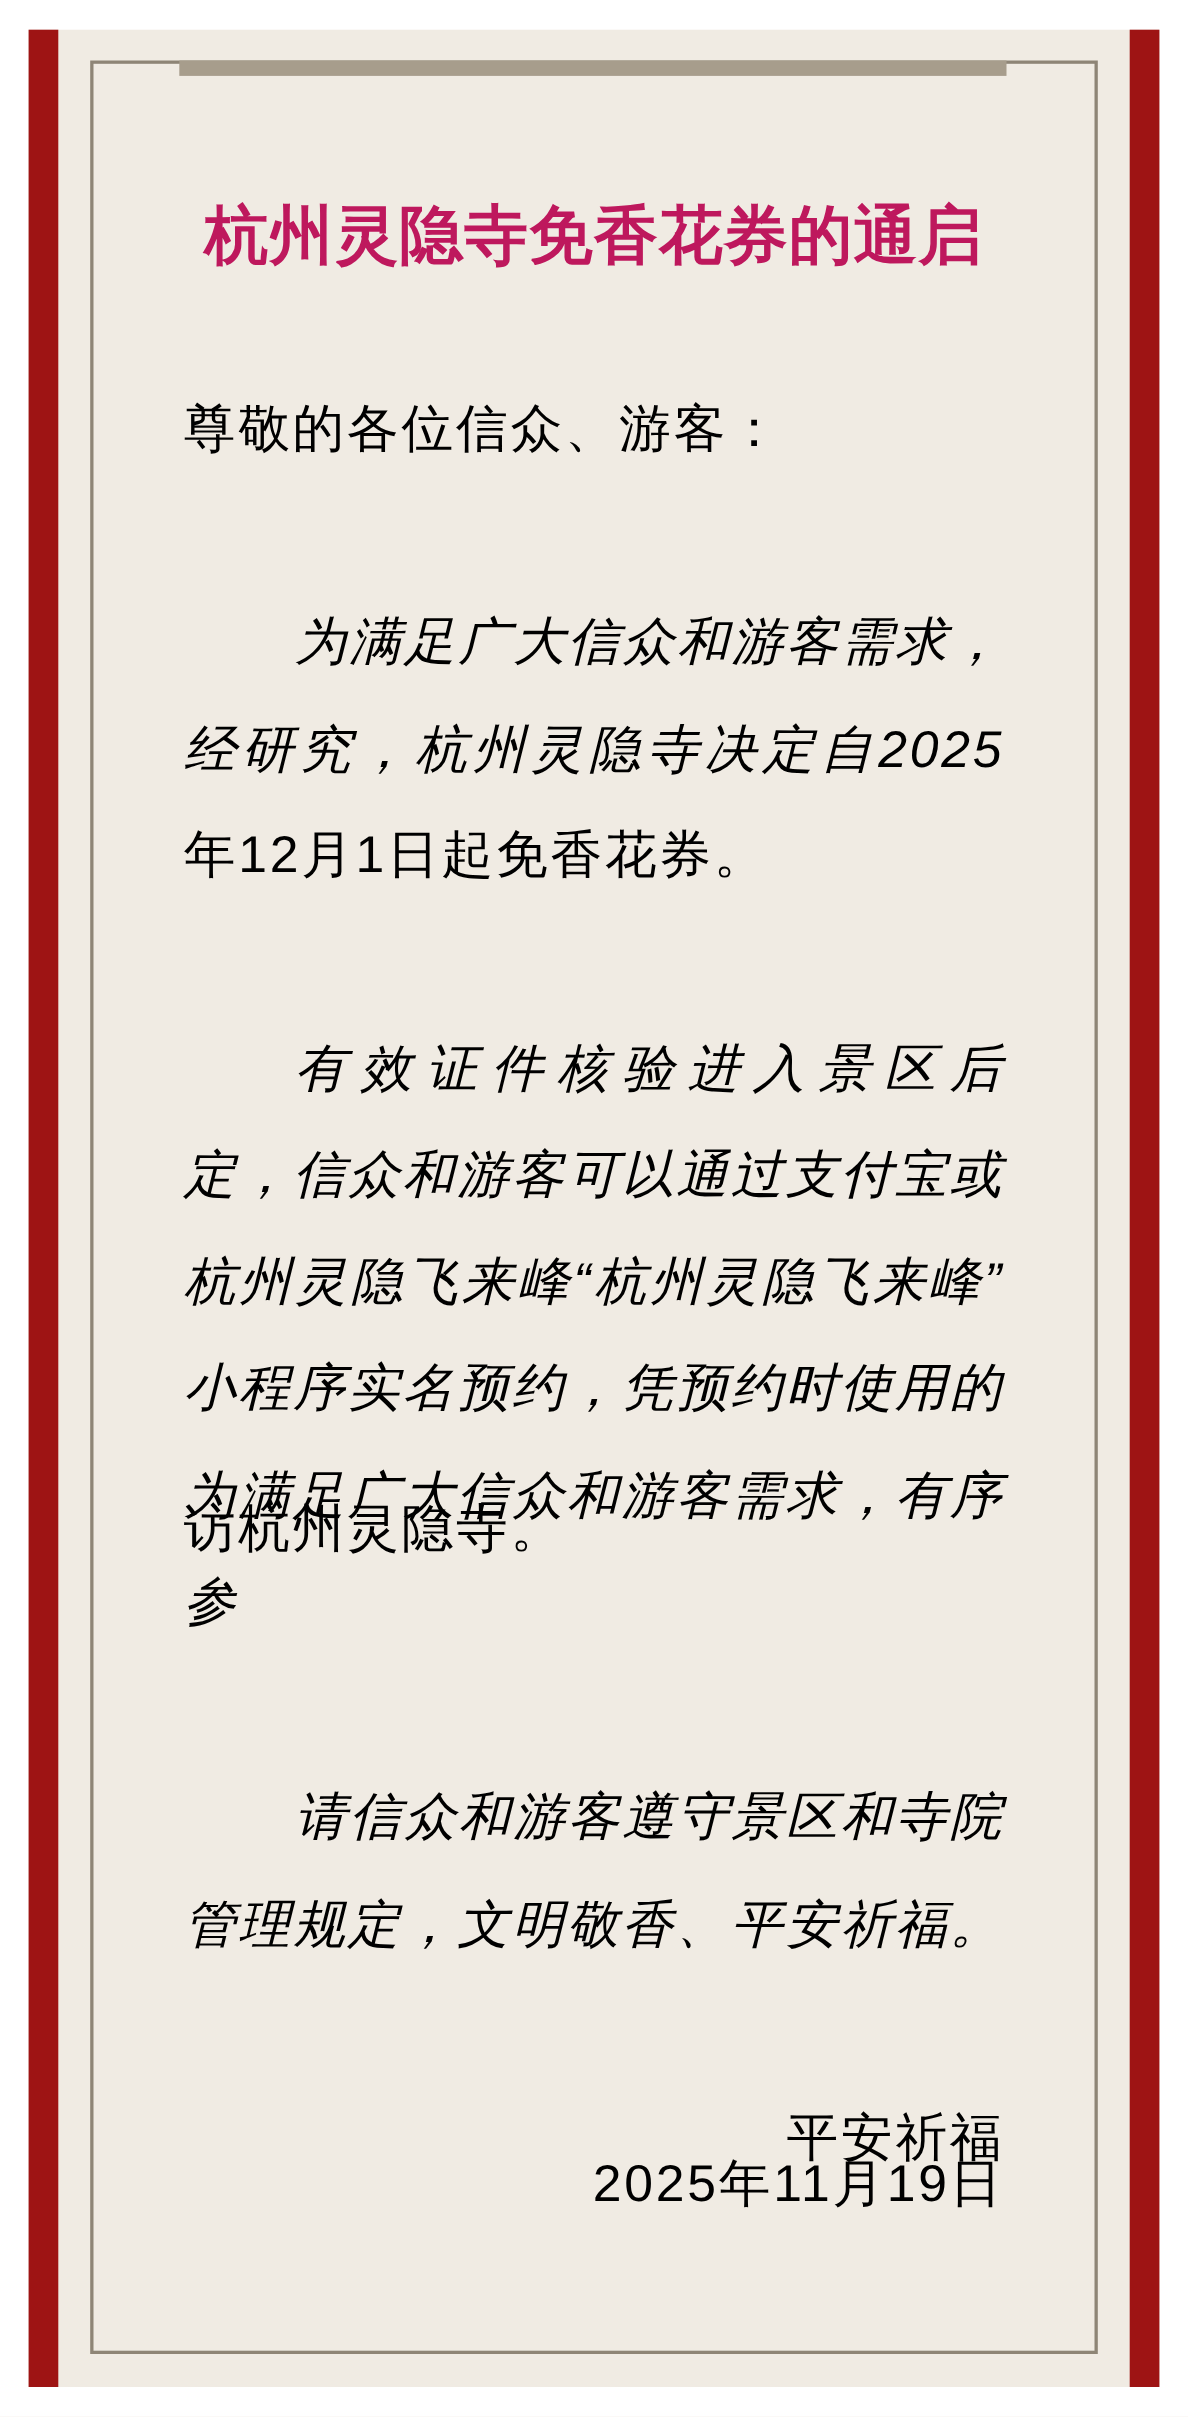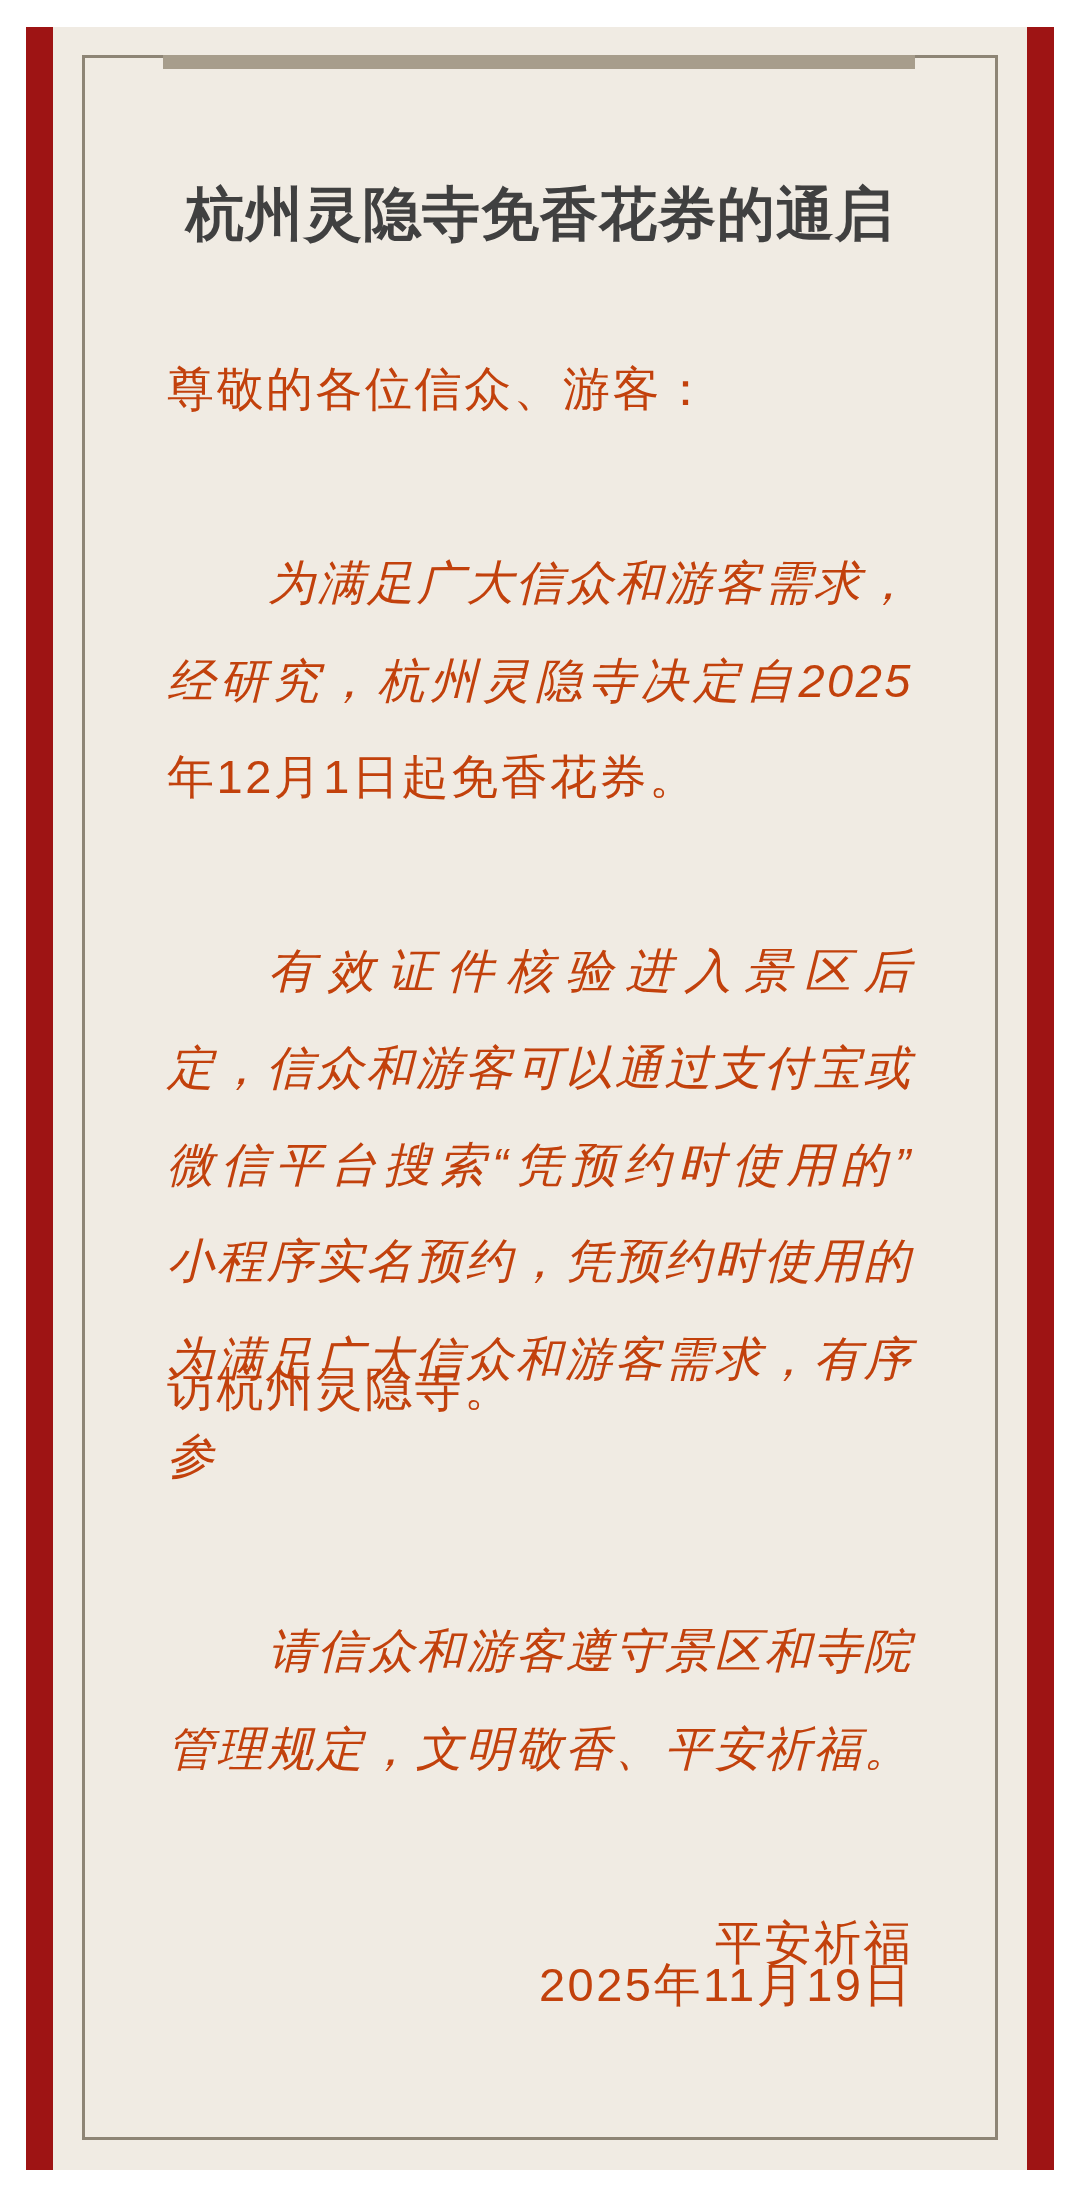--- a/index.html
+++ b/index.html
@@ -38,30 +38,30 @@
     background: #a79d8c;
   }
   .title {
     position: absolute;
     top: 176px; left: 0;
     width: 1080px;
     text-align: center;
     font-size: 58px;
     font-weight: bold;
     letter-spacing: 1px;
-    color: #404040;
+    color: #be185d;
   }
   .line {
     position: absolute;
     left: 167px;
     width: 746px;
     font-size: 47px;
     line-height: 97px;
     letter-spacing: 2.5px;
-    color: #c2410c;
+    color: #000000;
     white-space: nowrap;
   }
   .line.full {
     white-space: normal;
     text-align: justify;
     text-align-last: justify;
     font-style: italic;
   }
   .line.indent {
     box-sizing: border-box;
@@ -86,21 +86,21 @@
 <div class="title">杭州灵隐寺免香花券的通启</div>
 
 <div class="line" style="top:340px;">尊敬的各位信众、游客：</div>
 
 <div class="line full indent" style="top:534px;">为满足广大信众和游客需求，</div>
 <div class="line full" style="top:632px;">经研究，杭州灵隐寺决定自2025</div>
 <div class="line" style="top:728px;">年12月1日起免香花券。</div>
 
 <div class="line full indent" style="top:922px;">有效证件核验进入景区后</div>
 <div class="line full" style="top:1019px;">定，信众和游客可以通过支付宝或</div>
-<div class="line full" style="top:1116px;">微信平台搜索“凭预约时使用的”</div>
+<div class="line full" style="top:1116px;">杭州灵隐飞来峰“杭州灵隐飞来峰”</div>
 <div class="line full" style="top:1212px;">小程序实名预约，凭预约时使用的</div>
 <div class="line full" style="top:1310px;">为满足广大信众和游客需求，有序参</div>
 <div class="line" style="top:1340px;">访杭州灵隐寺。</div>
 
 <div class="line full indent" style="top:1602px;">请信众和游客遵守景区和寺院</div>
 <div class="line full" style="top:1700px;">管理规定，文明敬香、平安祈福。</div>
 
 <div class="line right" style="top:1894px;">平安祈福</div>
 <div class="line right" style="top:1936px;text-align:right;">2025年11月19日</div>
 

